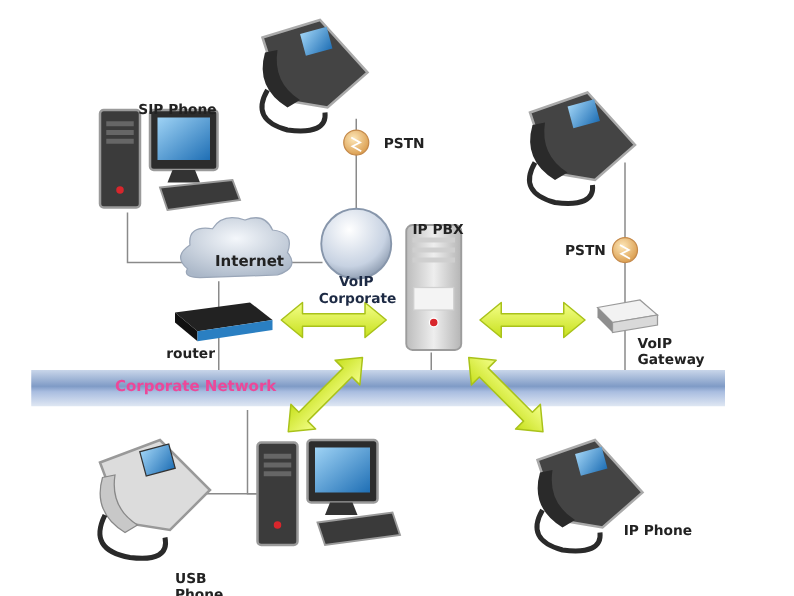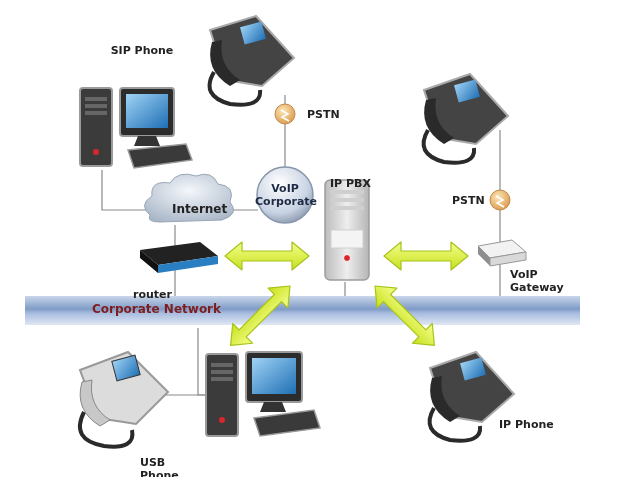--- a/index.html
+++ b/index.html
@@ -1,18 +1,18 @@
 <!DOCTYPE html>
 <html><head>
 <meta charset="utf-8">
 <style>
   html,body{margin:0;padding:0;background:#ffffff;}
   body{width:635px;height:477px;position:relative;overflow:hidden;font-family:"Liberation Sans",sans-serif;}
   .lbl{position:absolute;font-weight:bold;font-size:11px;color:#222;line-height:13px;font-family:"DejaVu Sans",sans-serif;}
-  .center{text-align:center;}
+  .center{text-align:center;margin-top:37px;}
   svg{position:absolute;left:0;top:0;}
 </style>
 </head>
 <body>
 
 <svg width="635" height="477" viewBox="0 0 635 477">
   <defs>
     <linearGradient id="netbar" x1="0" y1="0" x2="0" y2="1">
       <stop offset="0" stop-color="#c9d6ea"></stop>
       <stop offset="0.45" stop-color="#7f9bc6"></stop>
@@ -159,25 +159,25 @@
 
 <div class="lbl center" style="left:92px;top:44px;width:100px;">
   <div>SIP Phone</div>
 </div>
 <div class="lbl" style="left:307px;top:108px;">PSTN</div>
 <div class="lbl" style="left:172px;top:203px;font-size:12px;">Internet</div>
 <div class="lbl center" style="left:255px;top:182px;width:60px;font-size:11px;color:#1d2a44;">
   <div>VoIP</div>
   <div>Corporate</div>
 </div>
-<div class="lbl" style="left:133px;top:288px;">router</div>
+<div class="lbl" style="left:133px;top:276px;">router</div>
 <div class="lbl" style="left:330px;top:177px;">IP PBX</div>
 <div class="lbl" style="left:452px;top:194px;">PSTN</div>
 <div class="lbl" style="left:510px;top:268px;">
   <div>VoIP</div>
   <div>Gateway</div>
 </div>
-<div class="lbl" style="left:92px;top:303px;color:#7f1d1d;font-size:12px;">Corporate Network</div>
+<div class="lbl" style="left:92px;top:303px;color:#ec4899;font-size:12px;">Corporate Network</div>
 <div class="lbl" style="left:140px;top:418px;margin-top:38px;">
   <div>USB</div>
   <div>Phone</div>
 </div>
 <div class="lbl" style="left:499px;top:418px;">IP Phone</div>
 
 </body></html>

